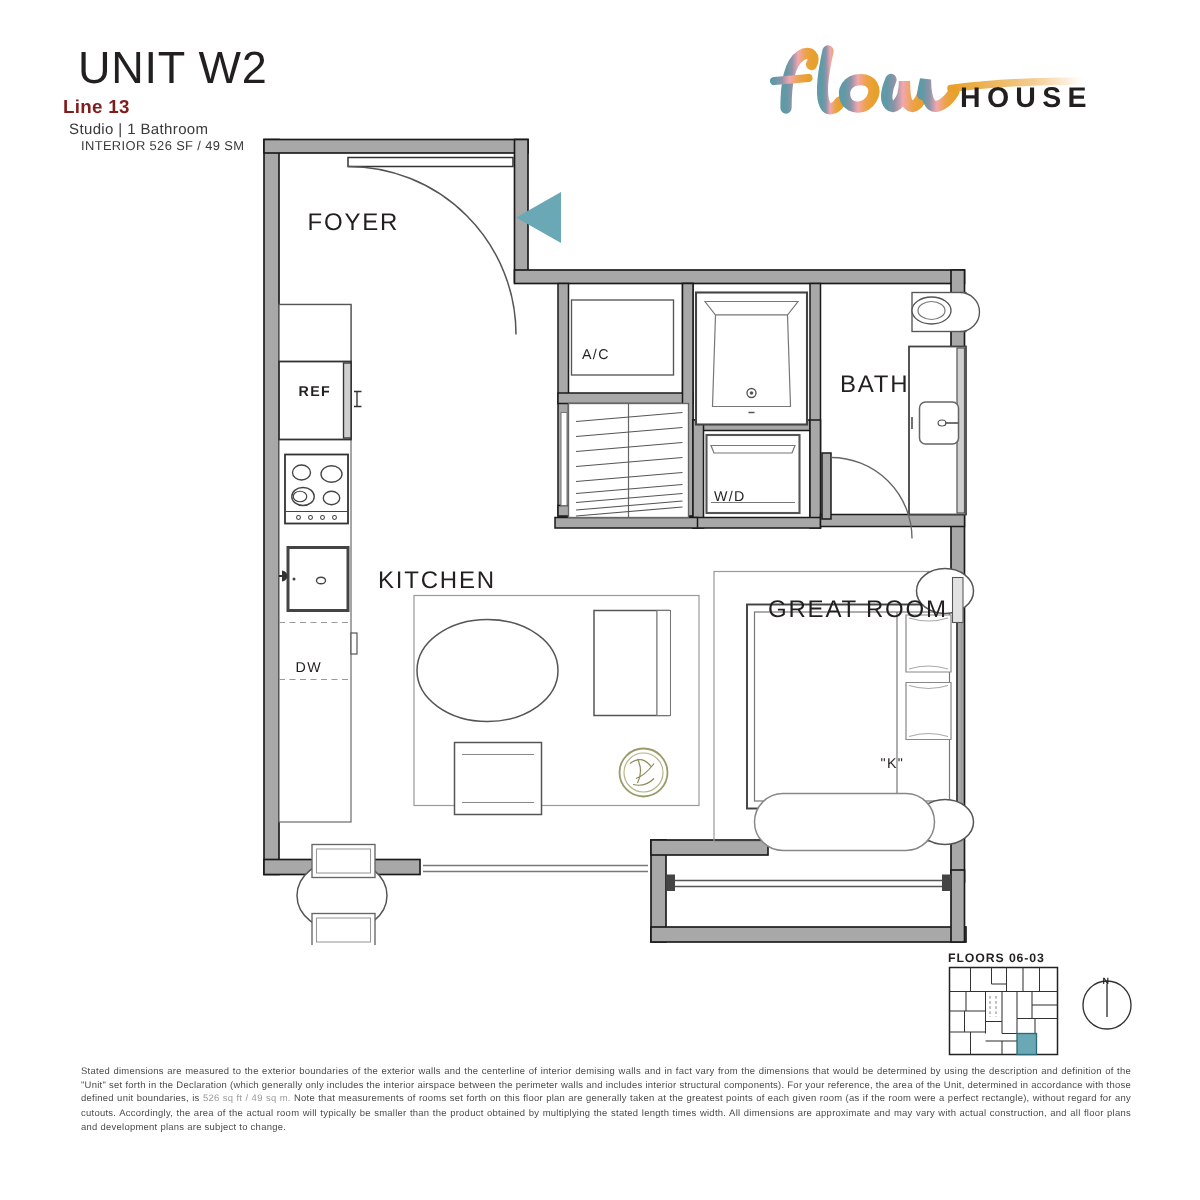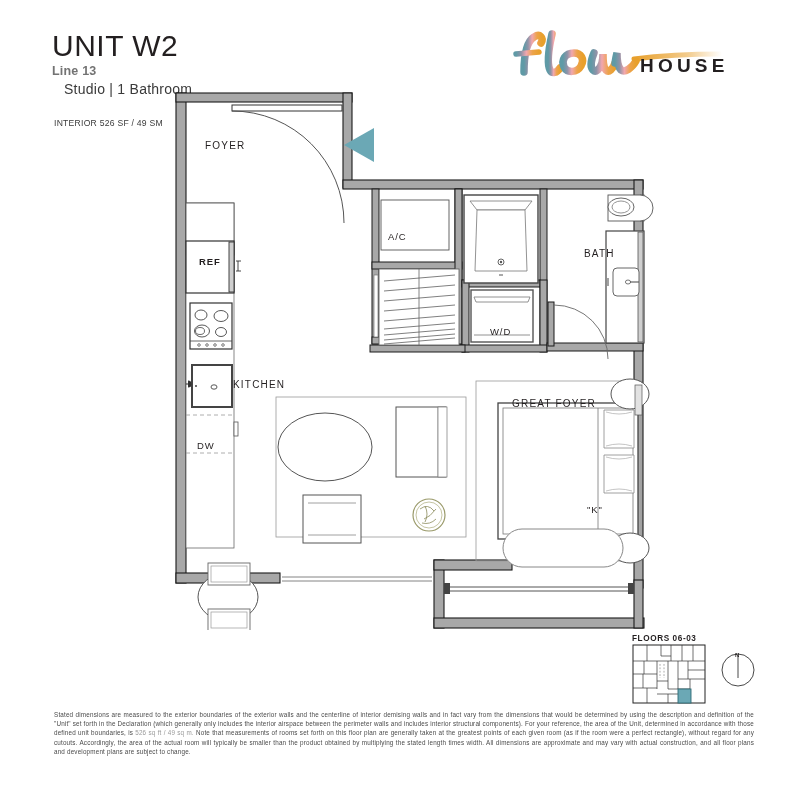--- a/index.html
+++ b/index.html
@@ -2,33 +2,33 @@
 <html><head>
 <meta charset="utf-8">
 <style>
   html,body{margin:0;padding:0;background:#ffffff;}
   body{width:800px;height:800px;overflow:hidden;font-family:"Liberation Sans",sans-serif;color:#231f20;}
   #page{position:relative;width:800px;height:800px;background:#fff;}
 
   
   #header{position:absolute;left:0;top:0;width:800px;height:95px;}
   #unit-title{position:absolute;left:52px;top:31px;font-size:30px;font-weight:400;letter-spacing:.5px;color:#231f20;line-height:1;}
-  #line-label{position:absolute;left:52px;top:64px;font-size:12.5px;font-weight:bold;letter-spacing:.2px;color:#737373;}
-  #unit-type{position:absolute;left:64px;top:81px;font-size:14px;letter-spacing:.25px;color:#3a3a3a;}
-  #unit-area{position:absolute;left:54px;top:92px;font-size:8.6px;letter-spacing:.25px;color:#3a3a3a;margin-top:26px;}
+  #line-label{position:absolute;left:42px;top:64px;font-size:12.5px;font-weight:bold;letter-spacing:.2px;color:#7f1d1d;}
+  #unit-type{position:absolute;left:46px;top:81px;font-size:10px;letter-spacing:.25px;color:#3a3a3a;}
+  #unit-area{position:absolute;left:54px;top:92px;font-size:8.6px;letter-spacing:.25px;color:#3a3a3a;}
 
   
   #logo{position:absolute;left:512px;top:26px;width:250px;height:62px;}
   #logo-house{position:absolute;left:128px;top:29px;font-size:19px;letter-spacing:4.2px;font-weight:bold;color:#231f20;}
 
   
   #plan{position:absolute;left:0;top:85px;width:800px;height:545px;}
 
   
-  .rlabel{position:absolute;font-size:10px;letter-spacing:1.2px;color:#231f20;white-space:nowrap;}
+  .rlabel{position:absolute;font-size:16px;letter-spacing:1.2px;color:#231f20;white-space:nowrap;}
   .rlabel.sm{font-size:9.5px;letter-spacing:.9px;}
 
   
   #keyplan-wrap{position:absolute;left:630px;top:634px;width:150px;height:72px;}
   #floors-label{position:absolute;left:2px;top:0px;font-size:8.2px;font-weight:bold;letter-spacing:.6px;color:#231f20;}
   #compass-n{position:absolute;left:105px;top:18px;font-size:6px;font-weight:bold;color:#231f20;}
 
   
   #disclaimer{position:absolute;left:54px;top:710px;width:700px;font-size:6.3px;line-height:9.2px;color:#4a4a4a;letter-spacing:.18px;text-align:justify;}
   #disclaimer .area-inline{color:#9a9a9a;}
@@ -292,25 +292,25 @@
         </g>
 
         <line x1="638" y1="300" x2="638" y2="330" stroke="#fff" stroke-width="5"></line>
         <rect x="635" y="300" width="7" height="30" fill="#e2e2e2" stroke="#555" stroke-width="0.7"></rect>
 
       </g>
     </svg>
 
     
     <div class="rlabel" style="left:205px;top:55px;">FOYER</div>
-    <div class="rlabel" style="left:233px;top:294px;text-align:center;">KITCHEN</div>
+    <div class="rlabel" style="left:252px;top:294px;text-align:center;">KITCHEN</div>
     <div class="rlabel sm" style="left:388px;top:146px;">A/C</div>
-    <div class="rlabel" style="left:560px;top:163px;padding-left:24px;">BATH</div>
-    <div class="rlabel sm" style="left:490px;top:241px;">W/D</div>
-    <div class="rlabel" style="left:512px;top:313px;">GREAT FOYER</div>
+    <div class="rlabel" style="left:536px;top:163px;padding-left:24px;">BATH</div>
+    <div class="rlabel sm" style="left:476px;top:241px;">W/D</div>
+    <div class="rlabel" style="left:512px;top:313px;">GREAT ROOM</div>
     <div class="rlabel sm" style="left:199px;top:171px;font-weight:bold;">REF</div>
     <div class="rlabel sm" style="left:197px;top:355px;">DW</div>
     <div class="rlabel sm" style="left:587px;top:419px;">"K"</div>
   </div>
 
   <div id="keyplan-wrap">
     <div id="floors-label">FLOORS 06-03</div>
     <svg width="150" height="72" viewBox="0 0 150 72">
 
       <rect x="3" y="11" width="72" height="58" fill="#fff" stroke="#222" stroke-width="1"></rect>

